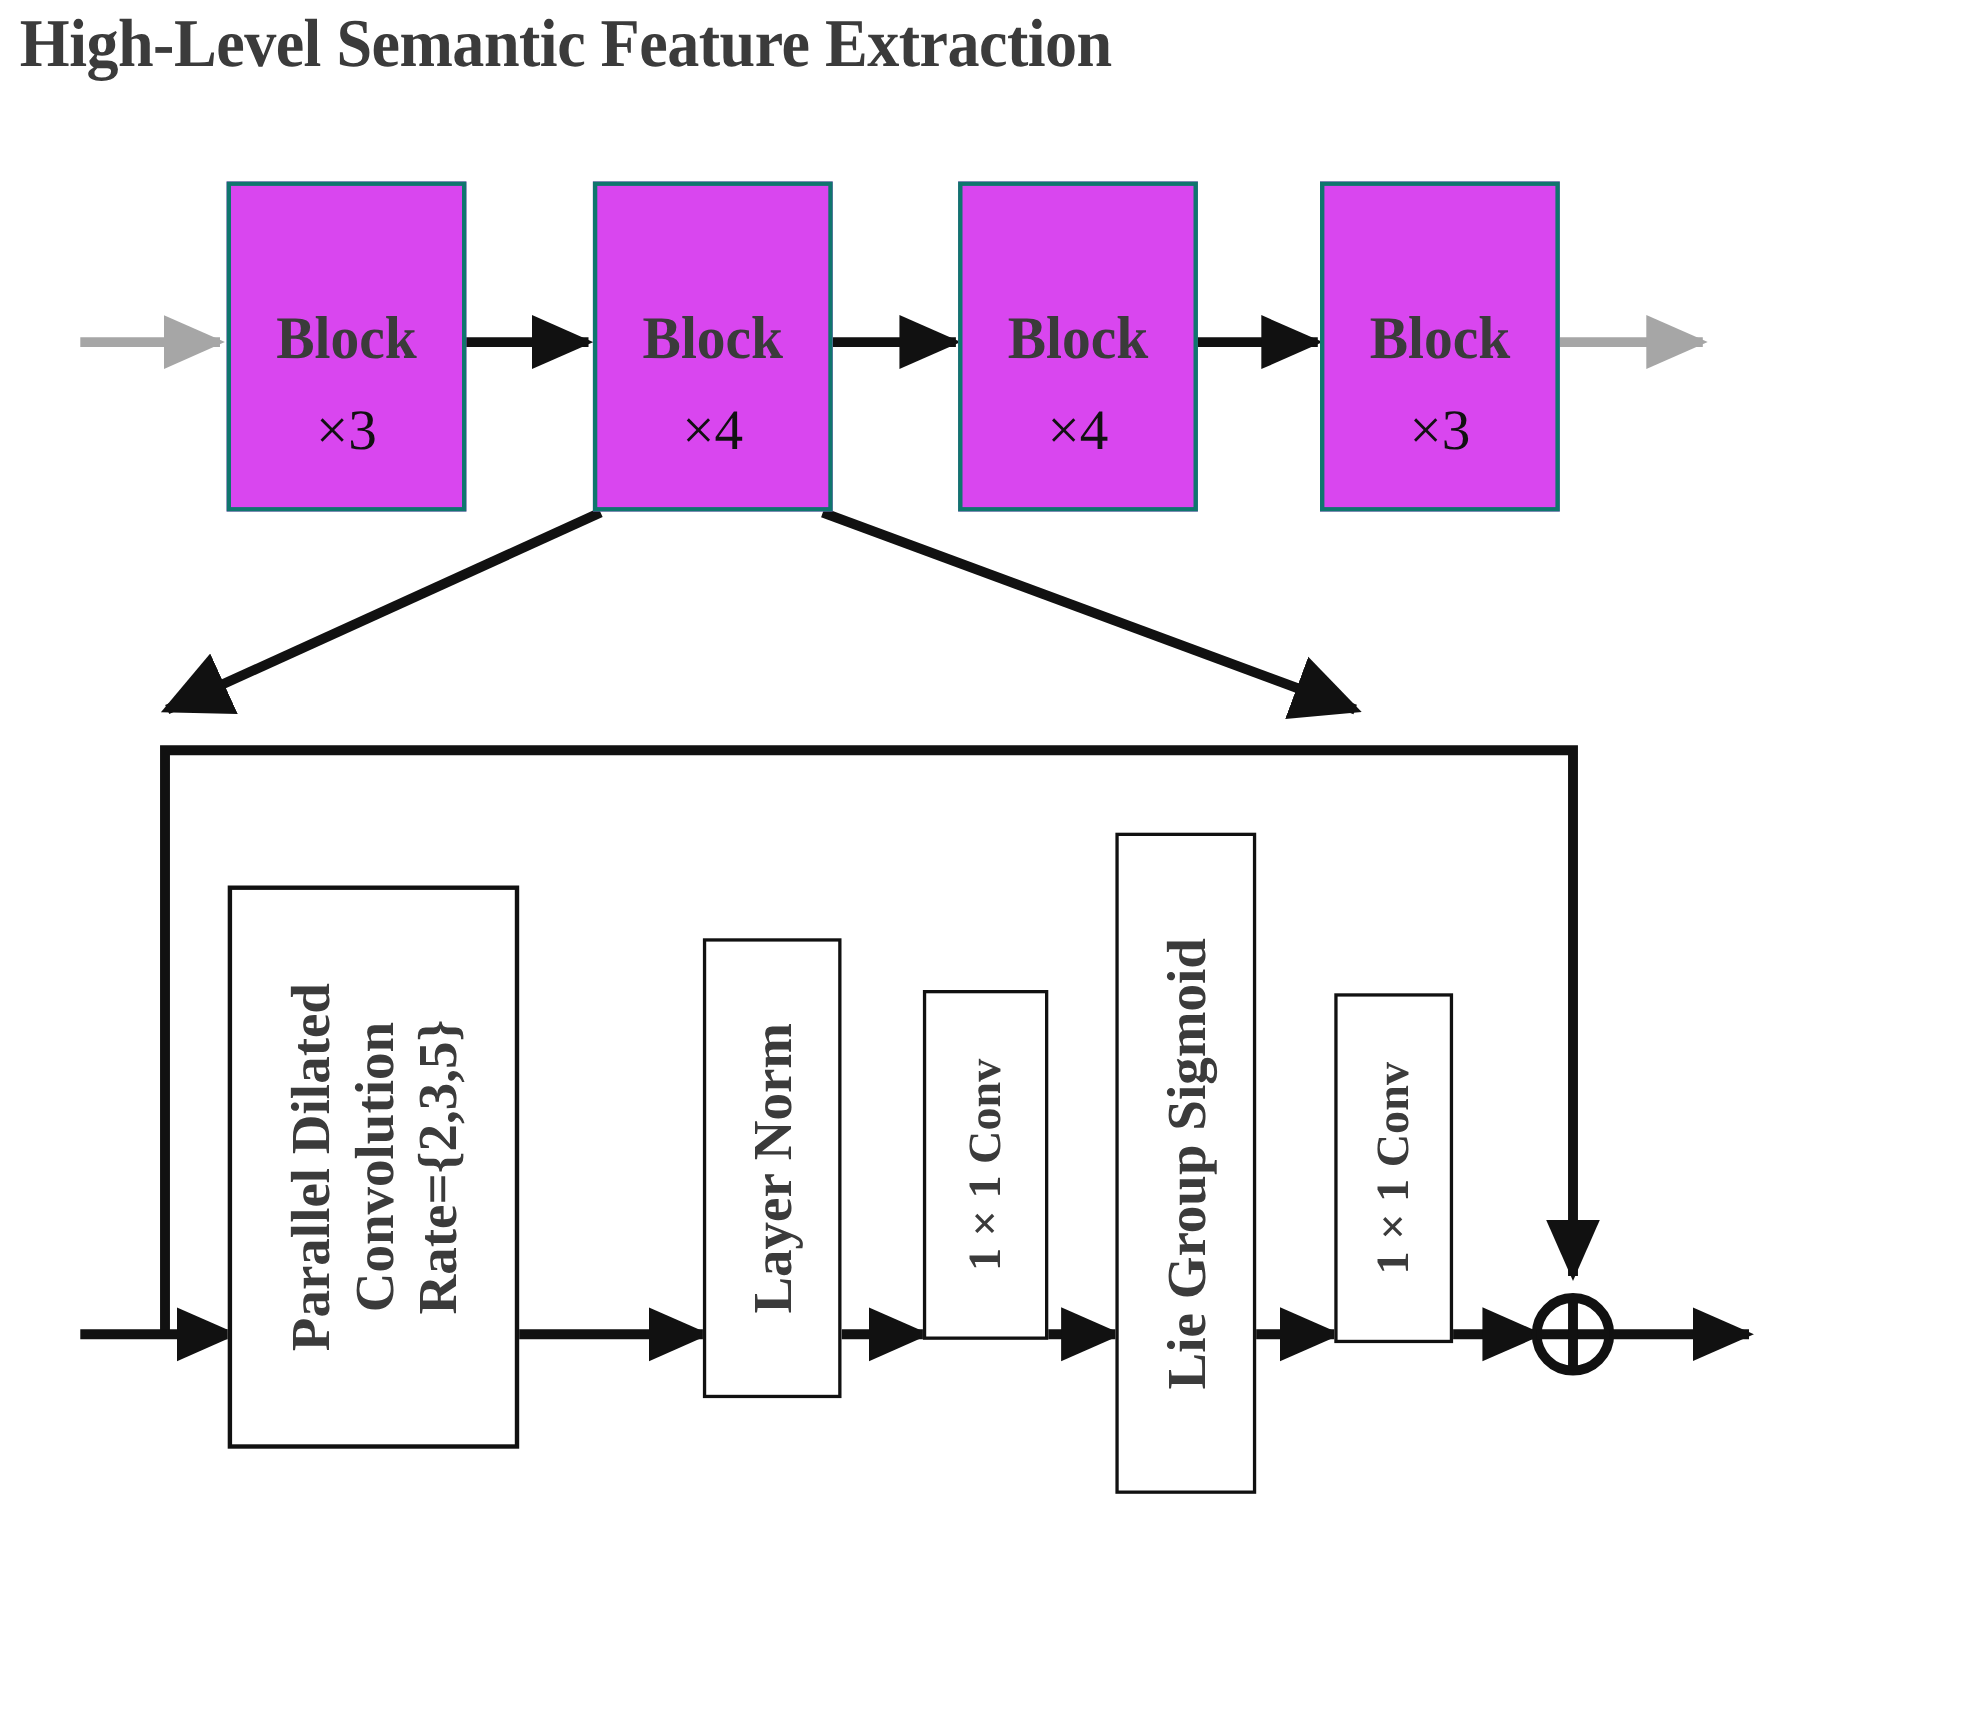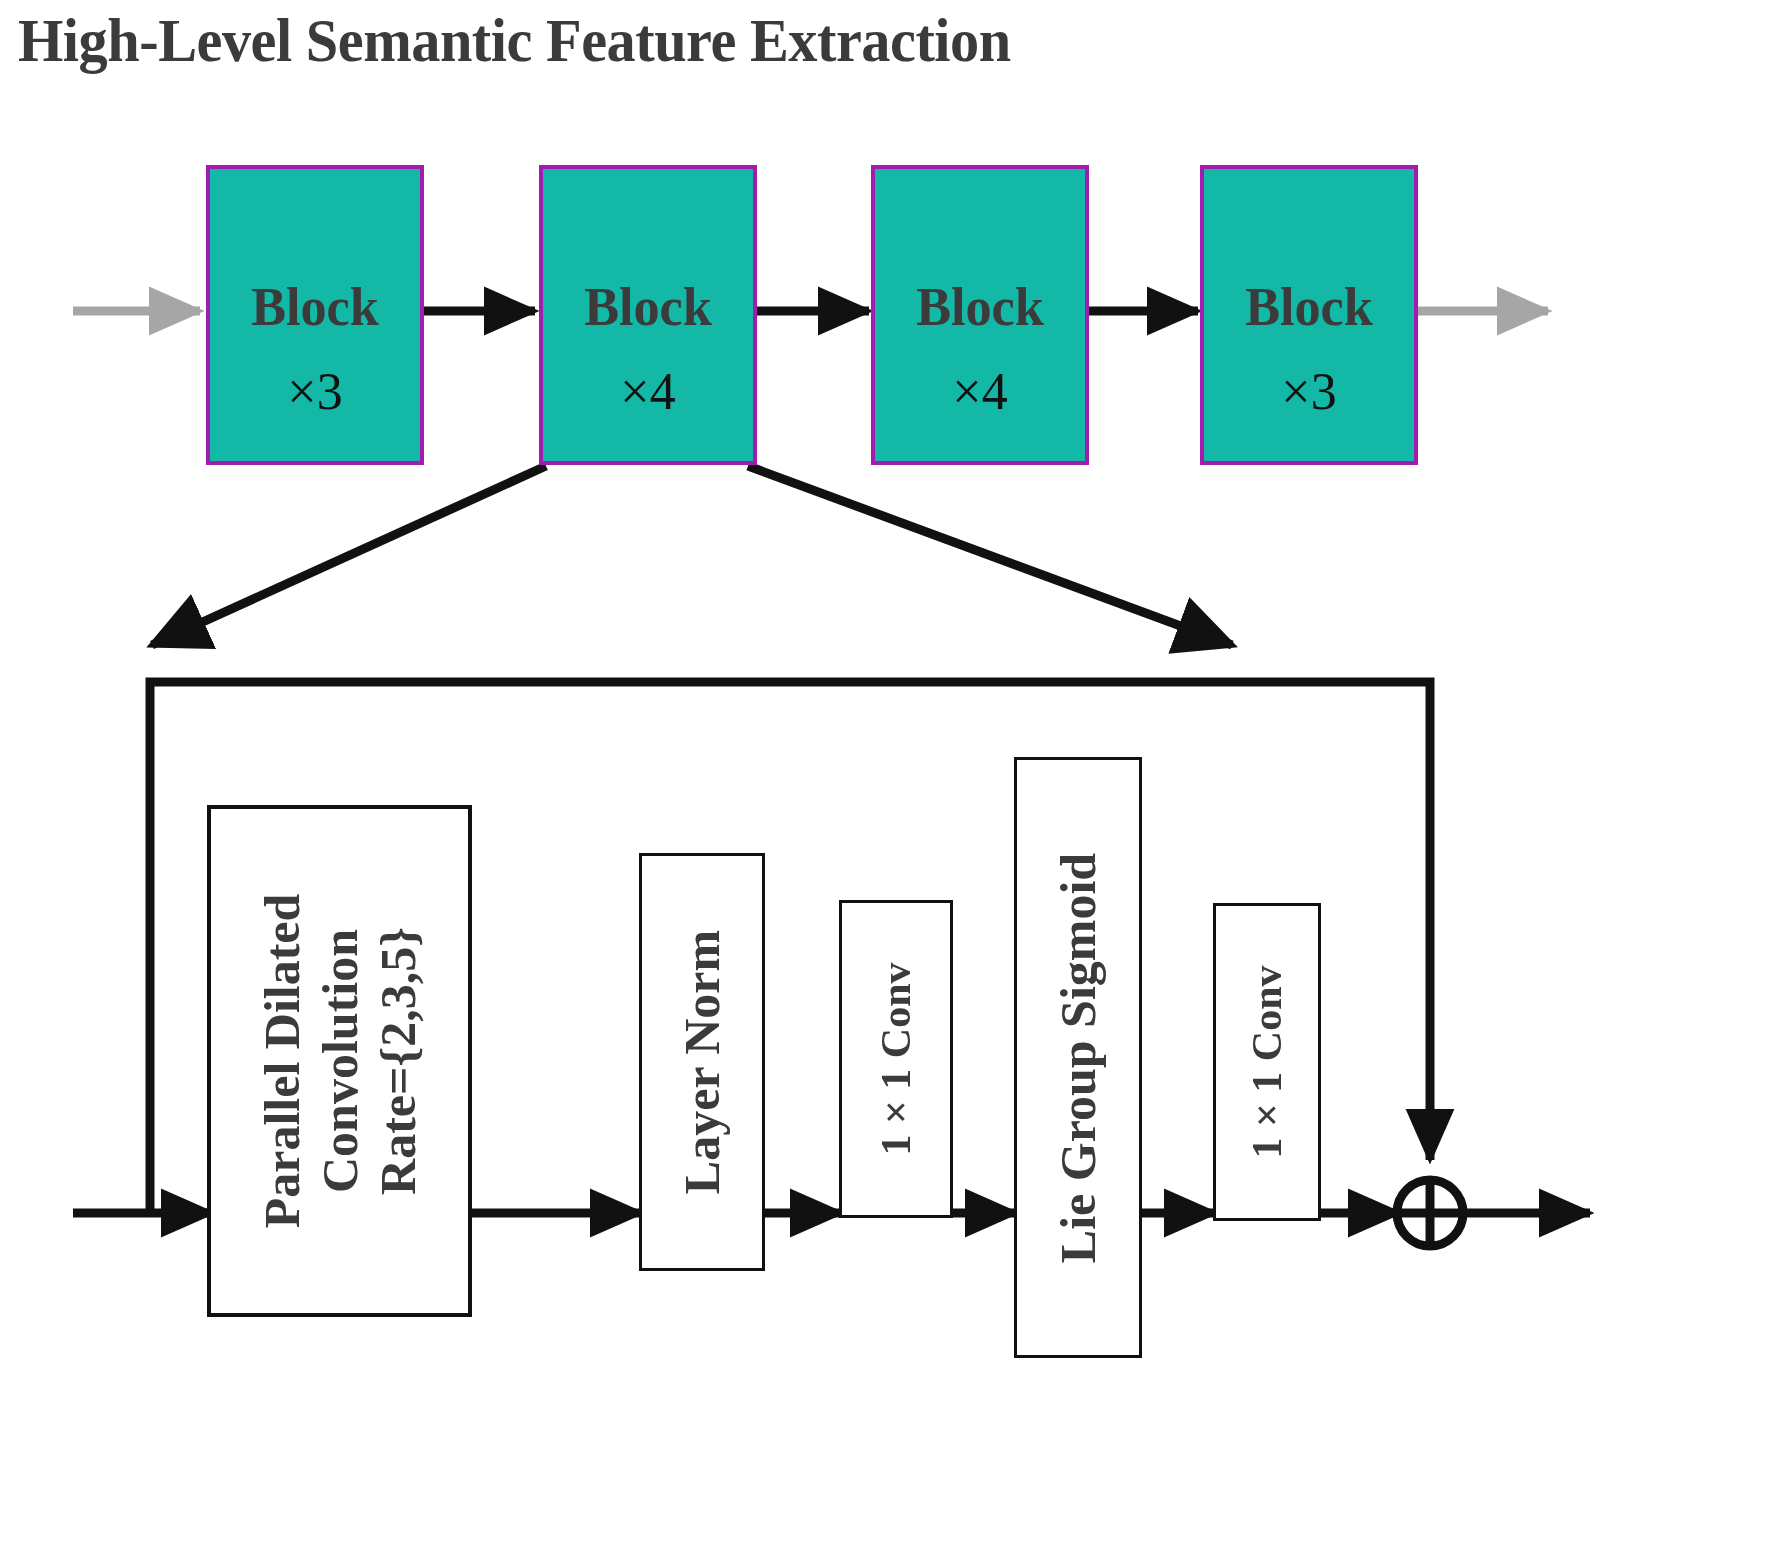--- a/index.html
+++ b/index.html
@@ -37,22 +37,22 @@
     color: #3b3b3b;
     letter-spacing: -0.5px;
     transform: scaleX(0.94);
     transform-origin: left top;
     white-space: nowrap;
   }
   
   .block-box {
     position: absolute;
     box-sizing: border-box;
-    border: 4px solid #a21caf;
-    background: #14b8a6;
+    border: 4px solid #0f766e;
+    background: #d946ef;
   }
   .block-inner {
     position: absolute;
     left: 0;
     width: 100%;
     text-align: center;
   }
   .block-label {
     top: 106px;
     font-family: "Liberation Serif", "DejaVu Serif", serif;

